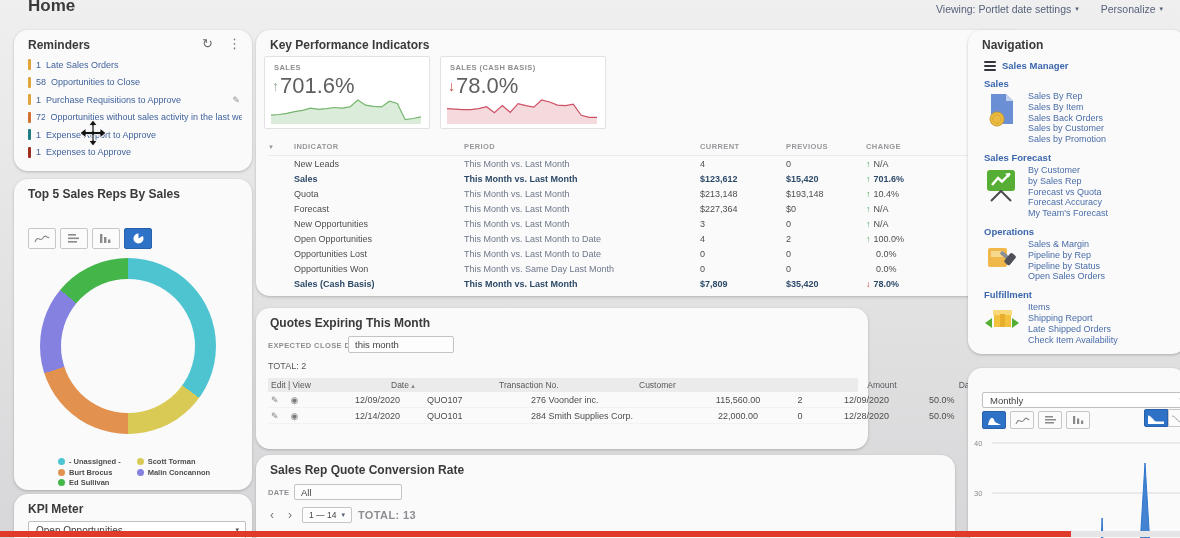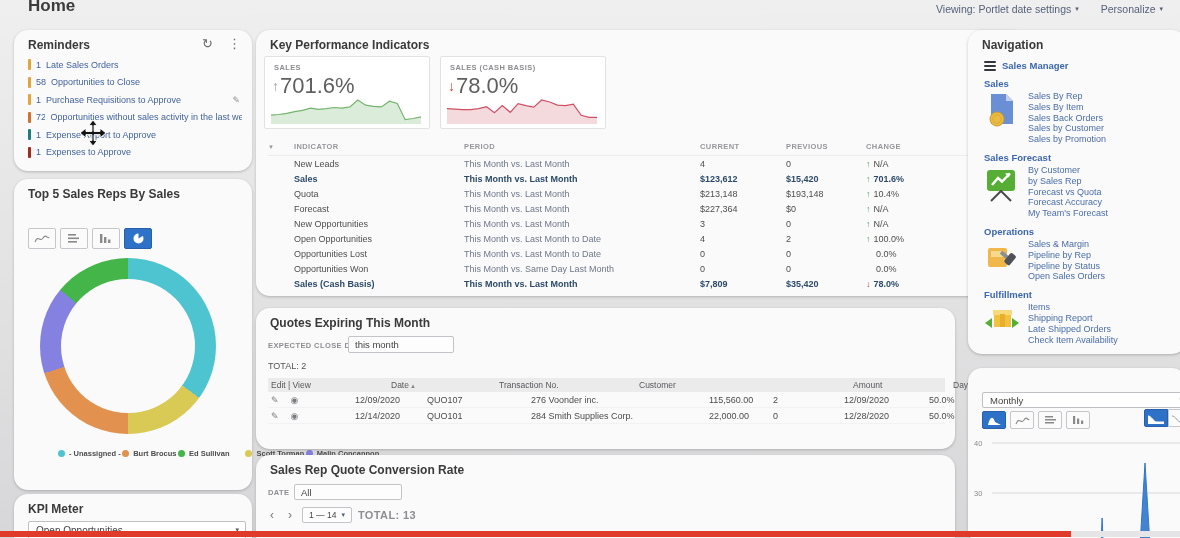--- a/index.html
+++ b/index.html
@@ -34,21 +34,21 @@
   .btn-row{position:absolute;display:flex;}
   .icon-btn{width:26px;height:19px;border:1px solid #c6c6cb;background:#fbfbfc;border-radius:2px;
     display:flex;align-items:center;justify-content:center;margin-right:4px;cursor:pointer;}
   .icon-btn.sel{background:#2e72c8;border-color:#285fa9;}
   .icon-btn.sm{width:22px;height:16px;}
   .mini-pair{position:absolute;display:flex;}
   
   .donut{position:absolute;border-radius:50%;}
   .donut-hole{position:absolute;border-radius:50%;background:#fafafb;}
   .legend{position:absolute;display:flex;gap:16px;}
-  .leg-col{display:flex;flex-direction:row;gap:1.5px;}
+  .leg-col{display:flex;flex-direction:column;gap:1.5px;margin-top:8px;}
   .leg-item{display:flex;align-items:center;gap:4px;}
   .leg-dot{width:7px;height:7px;border-radius:50%;flex:none;}
   .leg-label{font-size:7.5px;color:#4c4c4c;font-weight:bold;white-space:nowrap;}
   
   .kpi-card{position:absolute;width:164px;height:71px;background:#fff;border:1px solid #e2e2e5;border-radius:2px;}
   .kpi-card .cap{position:absolute;left:9px;top:6px;}
   .card-val{position:absolute;left:7px;top:16px;font-size:22px;color:#5f5f5f;display:flex;align-items:center;}
   .card-arrow{font-size:14px;margin-right:1px;}
   .card-arrow.up{color:#93ab95;}
   .card-arrow.down{color:#c8473a;}
@@ -66,21 +66,21 @@
   .arr.up{color:#55a868;}
   .arr.down{color:#c23b2e;}
   .filter-ico{font-size:6px;color:#9a9a9a;cursor:pointer;}
   
   .q-table{position:absolute;left:12px;top:70px;right:10px;}
   .q-grid{display:grid;grid-template-columns:84px 72px 104px 178px 64px 60px 96px 1fr;align-items:center;}
   .q-head{background:#ebebec;height:14px;color:#58585c;font-weight:normal;font-size:8.5px;gap:36px;}
   .q-head>span{padding:0 3px;}
   .q-row{height:15px;font-size:9px;color:#4c4c4c;border-bottom:1px solid #f2f2f4;}
   .q-row>span{padding:0 3px;white-space:nowrap;}
-  .ralign{text-align:left;}
+  .ralign{text-align:center;}
   .q-icons{display:flex;gap:12px;padding-left:6px;color:#7b7b7f;}
   .q-icons span{cursor:pointer;font-size:9px;}
   
   .pager{position:absolute;display:flex;align-items:center;gap:6px;font-size:9px;color:#666;}
   .pg-arrow{font-size:12px;color:#777;cursor:pointer;padding:0 4px;}
   .pg-box{border:1px solid #c3c3c8;background:#fdfdfd;border-radius:2px;height:14px;display:flex;
     align-items:center;gap:5px;padding:0 6px;font-size:8.5px;color:#444;cursor:pointer;}
   
   .nav-role{position:absolute;left:16px;top:30px;display:flex;align-items:center;gap:6px;cursor:pointer;}
   .burger{display:flex;flex-direction:column;gap:2px;}
@@ -359,21 +359,21 @@
             <span class="num">$35,420</span>
             <span class="chg">
               <span class="arr down">↓</span>
               <span class="chg-txt">78.0%</span>
             </span>
           </div>
         </div>
     </div>
   </div>
 
-  <div class="portlet" style="left:256px;top:308px;width:699px;height:141px">
+  <div class="portlet" style="left:256px;top:308px;width:612px;height:141px">
     <div class="ptitle">Quotes Expiring This Month</div>
     <span class="cap" style="position:absolute;left:12px;top:33px">EXPECTED CLOSE DATE</span>
     <div class="field" style="left:92px;top:28px;width:92px;height:15px">
       <span>this month</span>
     </div>
     <div style="position:absolute;left:12px;top:53px;font-size:9px;color:#555">TOTAL: 2</div>
     <div class="q-table">
       <div class="q-grid q-head">
         <span>Edit | View</span>
         <span><span>Date</span> <span style="font-size:7px;color:#888">▴</span></span>

